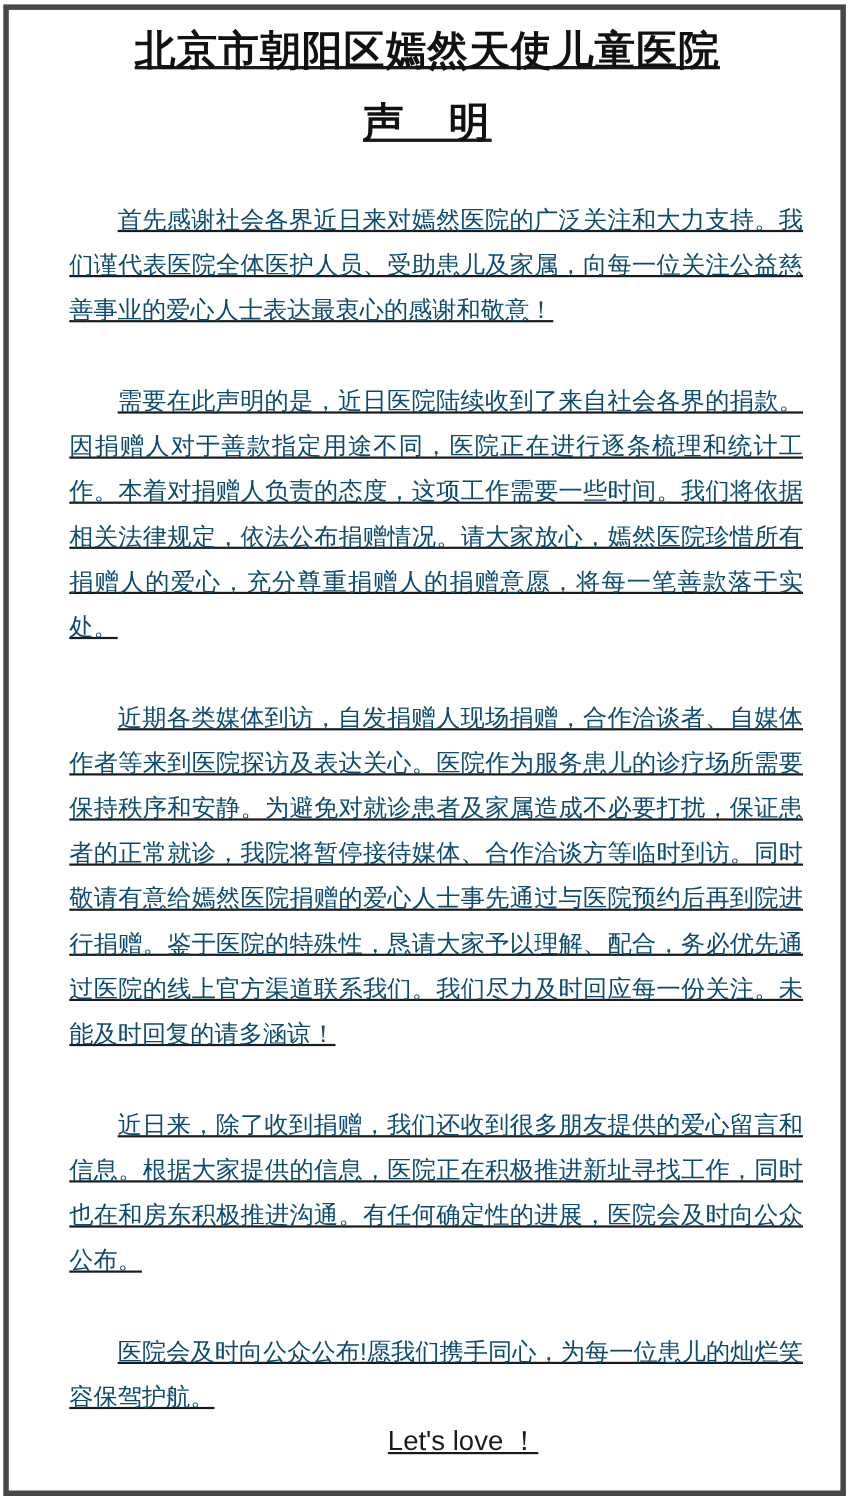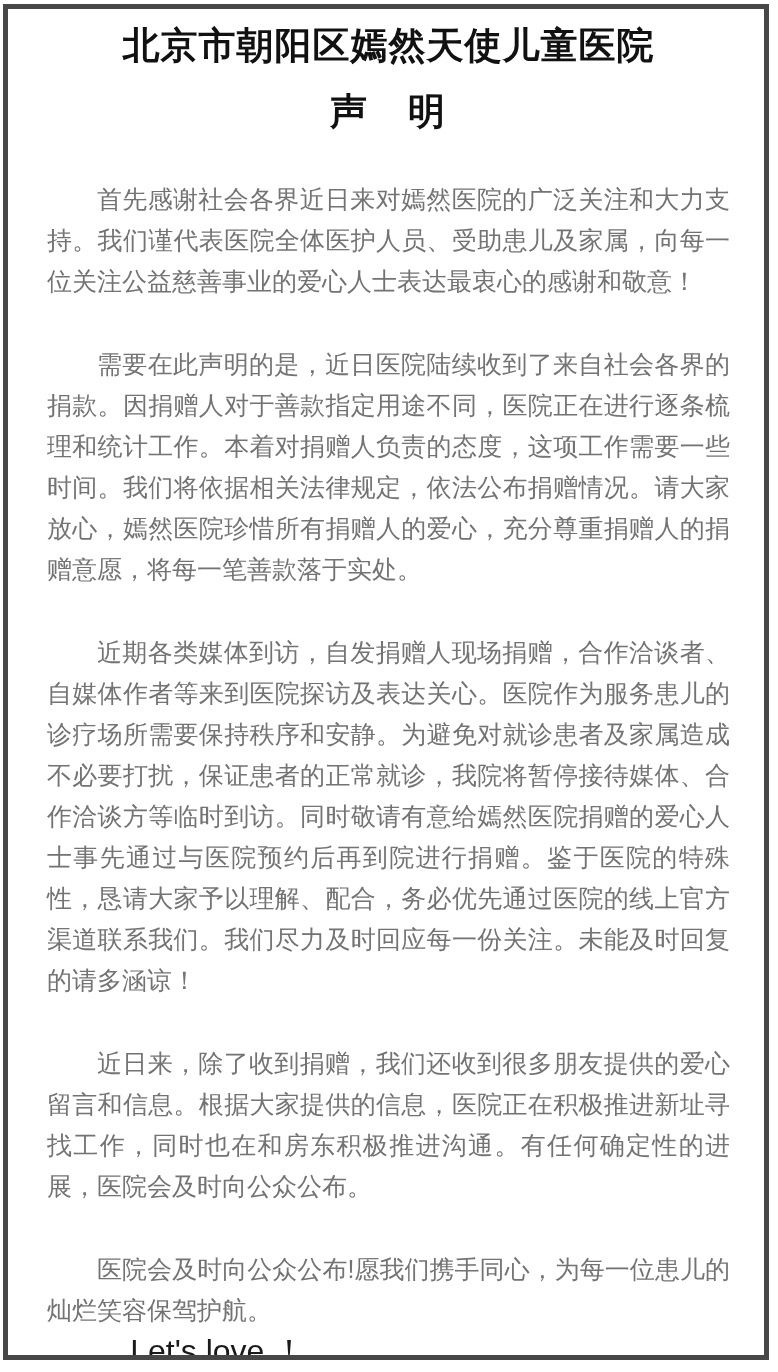--- a/index.html
+++ b/index.html
@@ -20,55 +20,57 @@
     width: 766px;
     height: 1356px;
     box-sizing: border-box;
     border: 5px solid #474747;
     background: #ffffff;
     overflow: hidden;
   }
   .content {
     padding: 12px 34px 0 39px;
     color: #1a1a1a;
+    text-decoration: underline;
   }
   .doc-title {
     margin: 0;
     font-size: 37px;
     font-weight: 700;
     text-align: center;
     line-height: 50px;
     letter-spacing: 1px;
     color: #111111;
   }
   .doc-subtitle {
     margin: 16px;
     font-size: 37px;
     font-weight: 700;
     text-align: center;
     line-height: 50px;
     letter-spacing: 2px;
     color: #111111;
   }
   .para {
-    margin: 42px 0 0 0;
-    font-size: 25px;
+    margin: 42px 0 0 16px;
+    font-size: 22px;
     font-weight: 500;
     line-height: 41px;
     text-align: justify;
     text-indent: 2em;
-    color: #737373;
+    color: #0c4a6e;
   }
   .closing-line {
     margin: 0;
-    font-size: 32px;
+    font-size: 25px;
     font-weight: 500;
     line-height: 41px;
     text-indent: 2.6em;
     color: #1a1a1a;
+    text-align: center;
   }
 </style>
 </head>
 <body>
 
 <div class="frame">
   <div class="content">
     <h1 class="doc-title">北京市朝阳区嫣然天使儿童医院</h1>
     <h2 class="doc-subtitle">声　明</h2>
 

